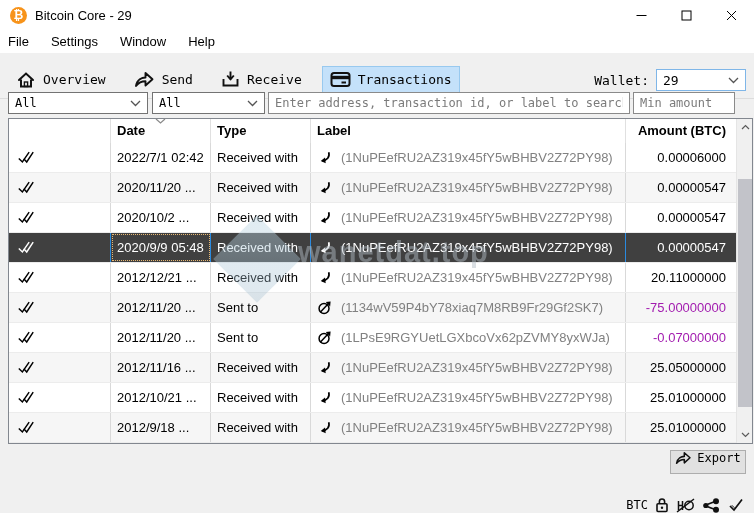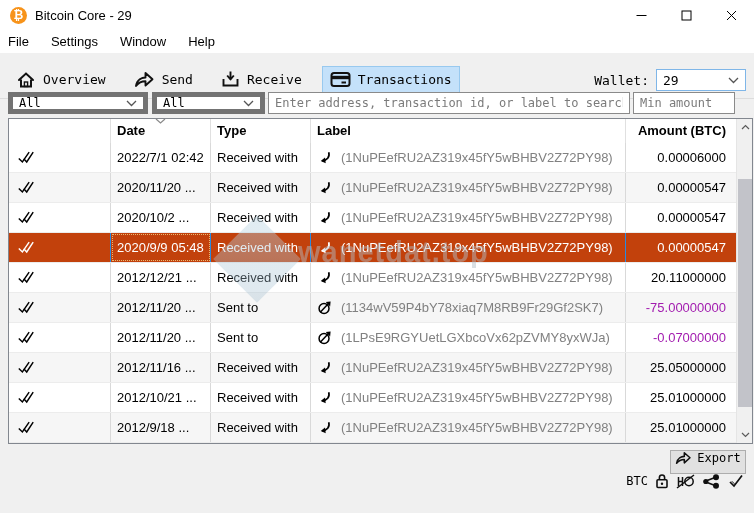--- a/index.html
+++ b/index.html
@@ -55,21 +55,21 @@
     font-family:"DejaVu Sans Mono", monospace;
   }
   .combo-chevron { margin-left:auto; }
 
   
   .filterbar {
     position:absolute; top:92px; left:8px; width:727px; height:23px;
     display:flex; align-items:stretch;
   }
   .combo {
-    height:22px; background:#fff; border:5px solid #737373;
+    height:22px; background:#fff; border:1px solid #737373;
     display:flex; align-items:center; padding:0 6px;
     font-family:"DejaVu Sans Mono", monospace; font-size:12px;
   }
   .combo.date-f { width:140px; margin-right:4px; }
   .combo.type-f { width:113px; margin-right:3px; }
   .txt-input {
     height:22px; border:1px solid #8a8a8a; background:#fff;
     font-family:"DejaVu Sans Mono", monospace; font-size:12px;
     padding:0 6px; outline:none;
   }
@@ -96,42 +96,42 @@
 
   .tbody { position:absolute; top:24px; left:0; right:0; bottom:0; }
   .trow { display:flex; height:30px; border-bottom:1px solid #ececec; background:#fff; }
   .trow.alt { background:#f6f6f6; }
   .trow .cell { border-right:1px solid #d9d9d9; display:flex; align-items:center; }
   .trow .cell:last-child { border-right:none; }
   .trow .c-amount { justify-content:flex-end; }
   .trow .c-label { gap:9px; }
   .addr { color:#818181; white-space:nowrap; overflow:hidden; }
   .trow.negative .c-amount { color:#a21caf; }
-  .trow.selected { background:#c2410c; color:#fff; }
+  .trow.selected { background:#404040; color:#fff; }
   .trow.selected .addr { color:#fff; }
   .trow.selected .c-amount { color:#fff; }
   .trow.selected .cell { border-right-color:#2a8adf; }
   .trow.selected .c-date { outline:1px dotted #e8b974; outline-offset:-2px; }
 
   
   .vscroll { width:16px; background:#f0f0f0; position:relative; border-left:1px solid #e5e5e5; }
   .scroll-arrow { position:absolute; left:0; width:16px; height:16px; display:flex; align-items:center; justify-content:center; color:#5b5b5b; }
   .scroll-up { top:0; }
   .scroll-down { bottom:0; }
   .scroll-thumb { position:absolute; left:1px; width:14px; top:60px; height:228px; background:#c2c3c9; }
 
   
   .export-btn {
     position:absolute; top:450px; right:8px; width:76px; height:24px;
     background:#e1e1e1; border:1px solid #adadad;
     display:flex; align-items:flex-start; justify-content:center; gap:5px;
     font-family:"DejaVu Sans Mono", monospace; font-size:12px;
   }
   .statusbar {
-    position:absolute; bottom:24px; right:10px;
+    position:absolute; bottom:0; right:10px;
     display:flex; align-items:center; gap:7px;text-align:center;
   }
   .status-unit { font-family:"DejaVu Sans Mono", monospace; font-size:12px; }
   .statusbar svg { display:block; }
 
   
   .watermark { position:absolute; inset:0; pointer-events:none; z-index:50; }
   .wm-diamond {
     position:absolute; left:226px; top:228px; width:62px; height:62px;
     background:linear-gradient(135deg, rgba(190,215,228,0.45), rgba(150,180,200,0.30));

